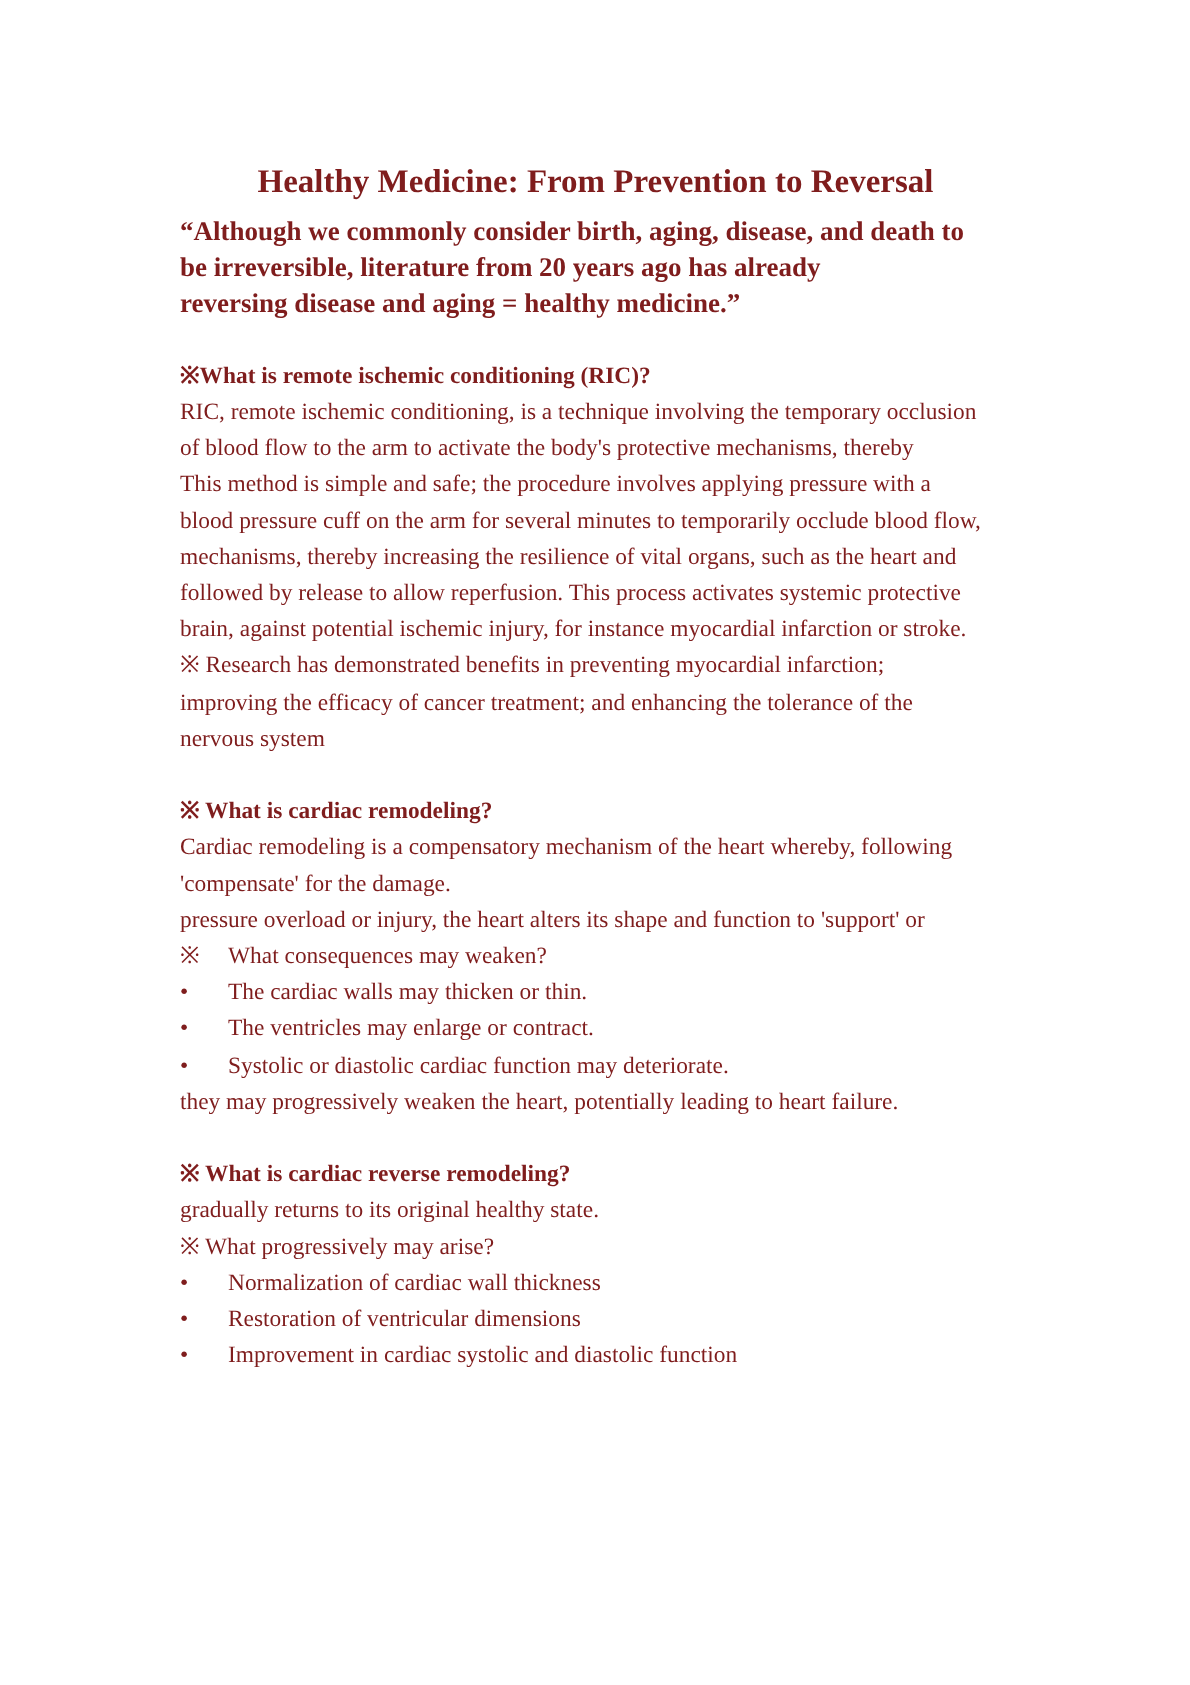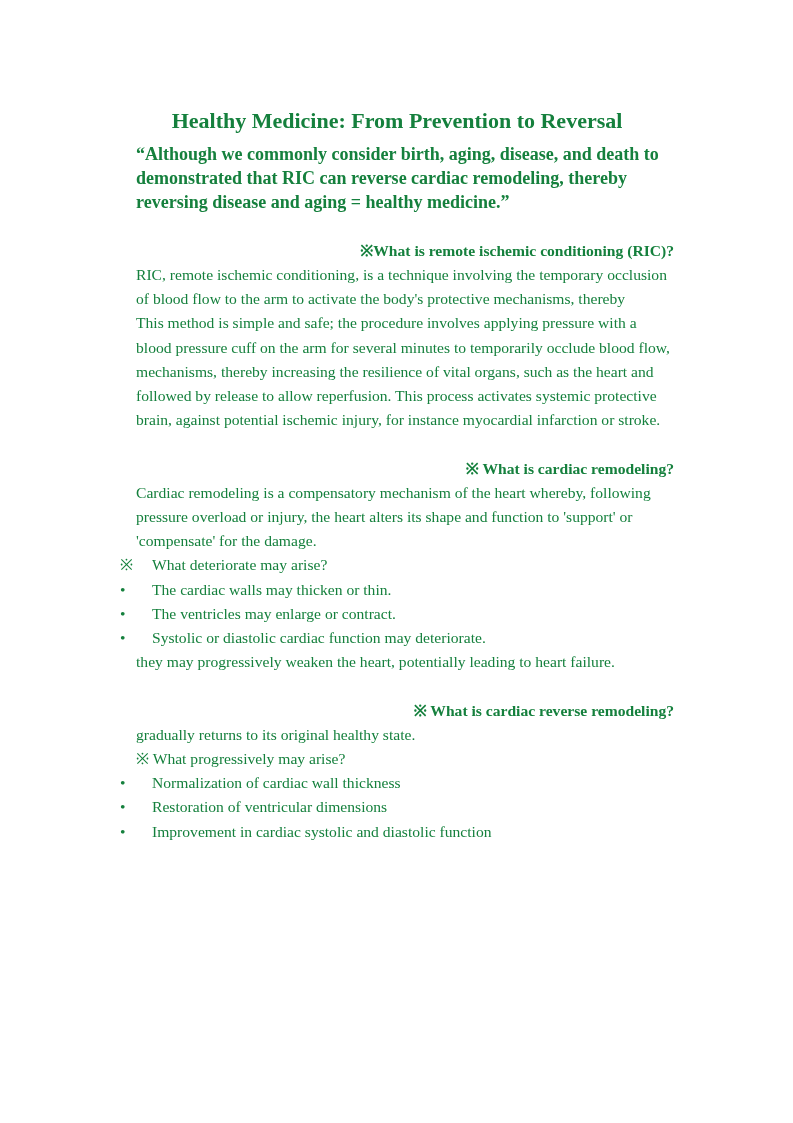--- a/index.html
+++ b/index.html
@@ -5,21 +5,21 @@
   html, body {
     margin: 0;
     padding: 0;
     background: #ffffff;
   }
   .page {
     position: relative;
     width: 793px;
     height: 1123px;
     background: #ffffff;
-    color: #15803d;
+    color: #7f1d1d;
     overflow: hidden;
   }
   .content {
     position: absolute;
     left: 120px;
     top: 100px;
     width: 554px;
   }
   .doc-title {
     margin: 0;
@@ -35,28 +35,26 @@
     font-size: 15.6px;
     line-height: 24.2px;
   }
   .quote {
     font-weight: bold;
     font-size: 18px;
   }
   .line {
     display: block;
     white-space: nowrap;
-    margin-left: 16px;
   }
   .blank-line {
     height: 24.2px;
   }
   .heading {
     font-weight: bold;
-    text-align: right;
   }
   .para {
     margin: 0;
   }
   .row {
     display: flex;
     align-items: flex-start;
   }
   .row .marker {
     flex: none;
@@ -72,53 +70,58 @@
 
 <div class="page">
   <div class="content">
 
     <h1 class="doc-title">Healthy Medicine: From Prevention to Reversal</h1>
 
     <div class="doc-body">
 
       <p class="para quote">
         <span class="line">“Although we commonly consider birth, aging, disease, and death to</span>
-        <span class="line">demonstrated that RIC can reverse cardiac remodeling, thereby</span>
+        <span class="line">be irreversible, literature from 20 years ago has already</span>
         <span class="line">reversing disease and aging = healthy medicine.”</span>
       </p>
 
       <div class="blank-line"></div>
 
       <div>
         <div class="line heading">※What is remote ischemic conditioning (RIC)?</div>
         <p class="para">
           <span class="line">RIC, remote ischemic conditioning, is a technique involving the temporary occlusion</span>
           <span class="line">of blood flow to the arm to activate the body's protective mechanisms, thereby</span>
         </p>
         <p class="para">
           <span class="line">This method is simple and safe; the procedure involves applying pressure with a</span>
           <span class="line">blood pressure cuff on the arm for several minutes to temporarily occlude blood flow,</span>
           <span class="line">mechanisms, thereby increasing the resilience of vital organs, such as the heart and</span>
           <span class="line">followed by release to allow reperfusion. This process activates systemic protective</span>
           <span class="line">brain, against potential ischemic injury, for instance myocardial infarction or stroke.</span>
         </p>
+        <p class="para">
+          <span class="line">※ Research has demonstrated benefits in preventing myocardial infarction;</span>
+          <span class="line">improving the efficacy of cancer treatment; and enhancing the tolerance of the</span>
+          <span class="line">nervous system</span>
+        </p>
       </div>
 
       <div class="blank-line"></div>
 
       <div>
         <div class="line heading">※ What is cardiac remodeling?</div>
         <p class="para">
           <span class="line">Cardiac remodeling is a compensatory mechanism of the heart whereby, following</span>
+          <span class="line">'compensate' for the damage.</span>
           <span class="line">pressure overload or injury, the heart alters its shape and function to 'support' or</span>
-          <span class="line">'compensate' for the damage.</span>
         </p>
         <div class="row">
           <span class="marker">※</span>
-          <span class="row-text">What deteriorate may arise?</span>
+          <span class="row-text">What consequences may weaken?</span>
         </div>
         <div>
           <div class="row">
             <span class="marker">•</span>
             <span class="row-text">The cardiac walls may thicken or thin.</span>
           </div>
           <div class="row">
             <span class="marker">•</span>
             <span class="row-text">The ventricles may enlarge or contract.</span>
           </div>

